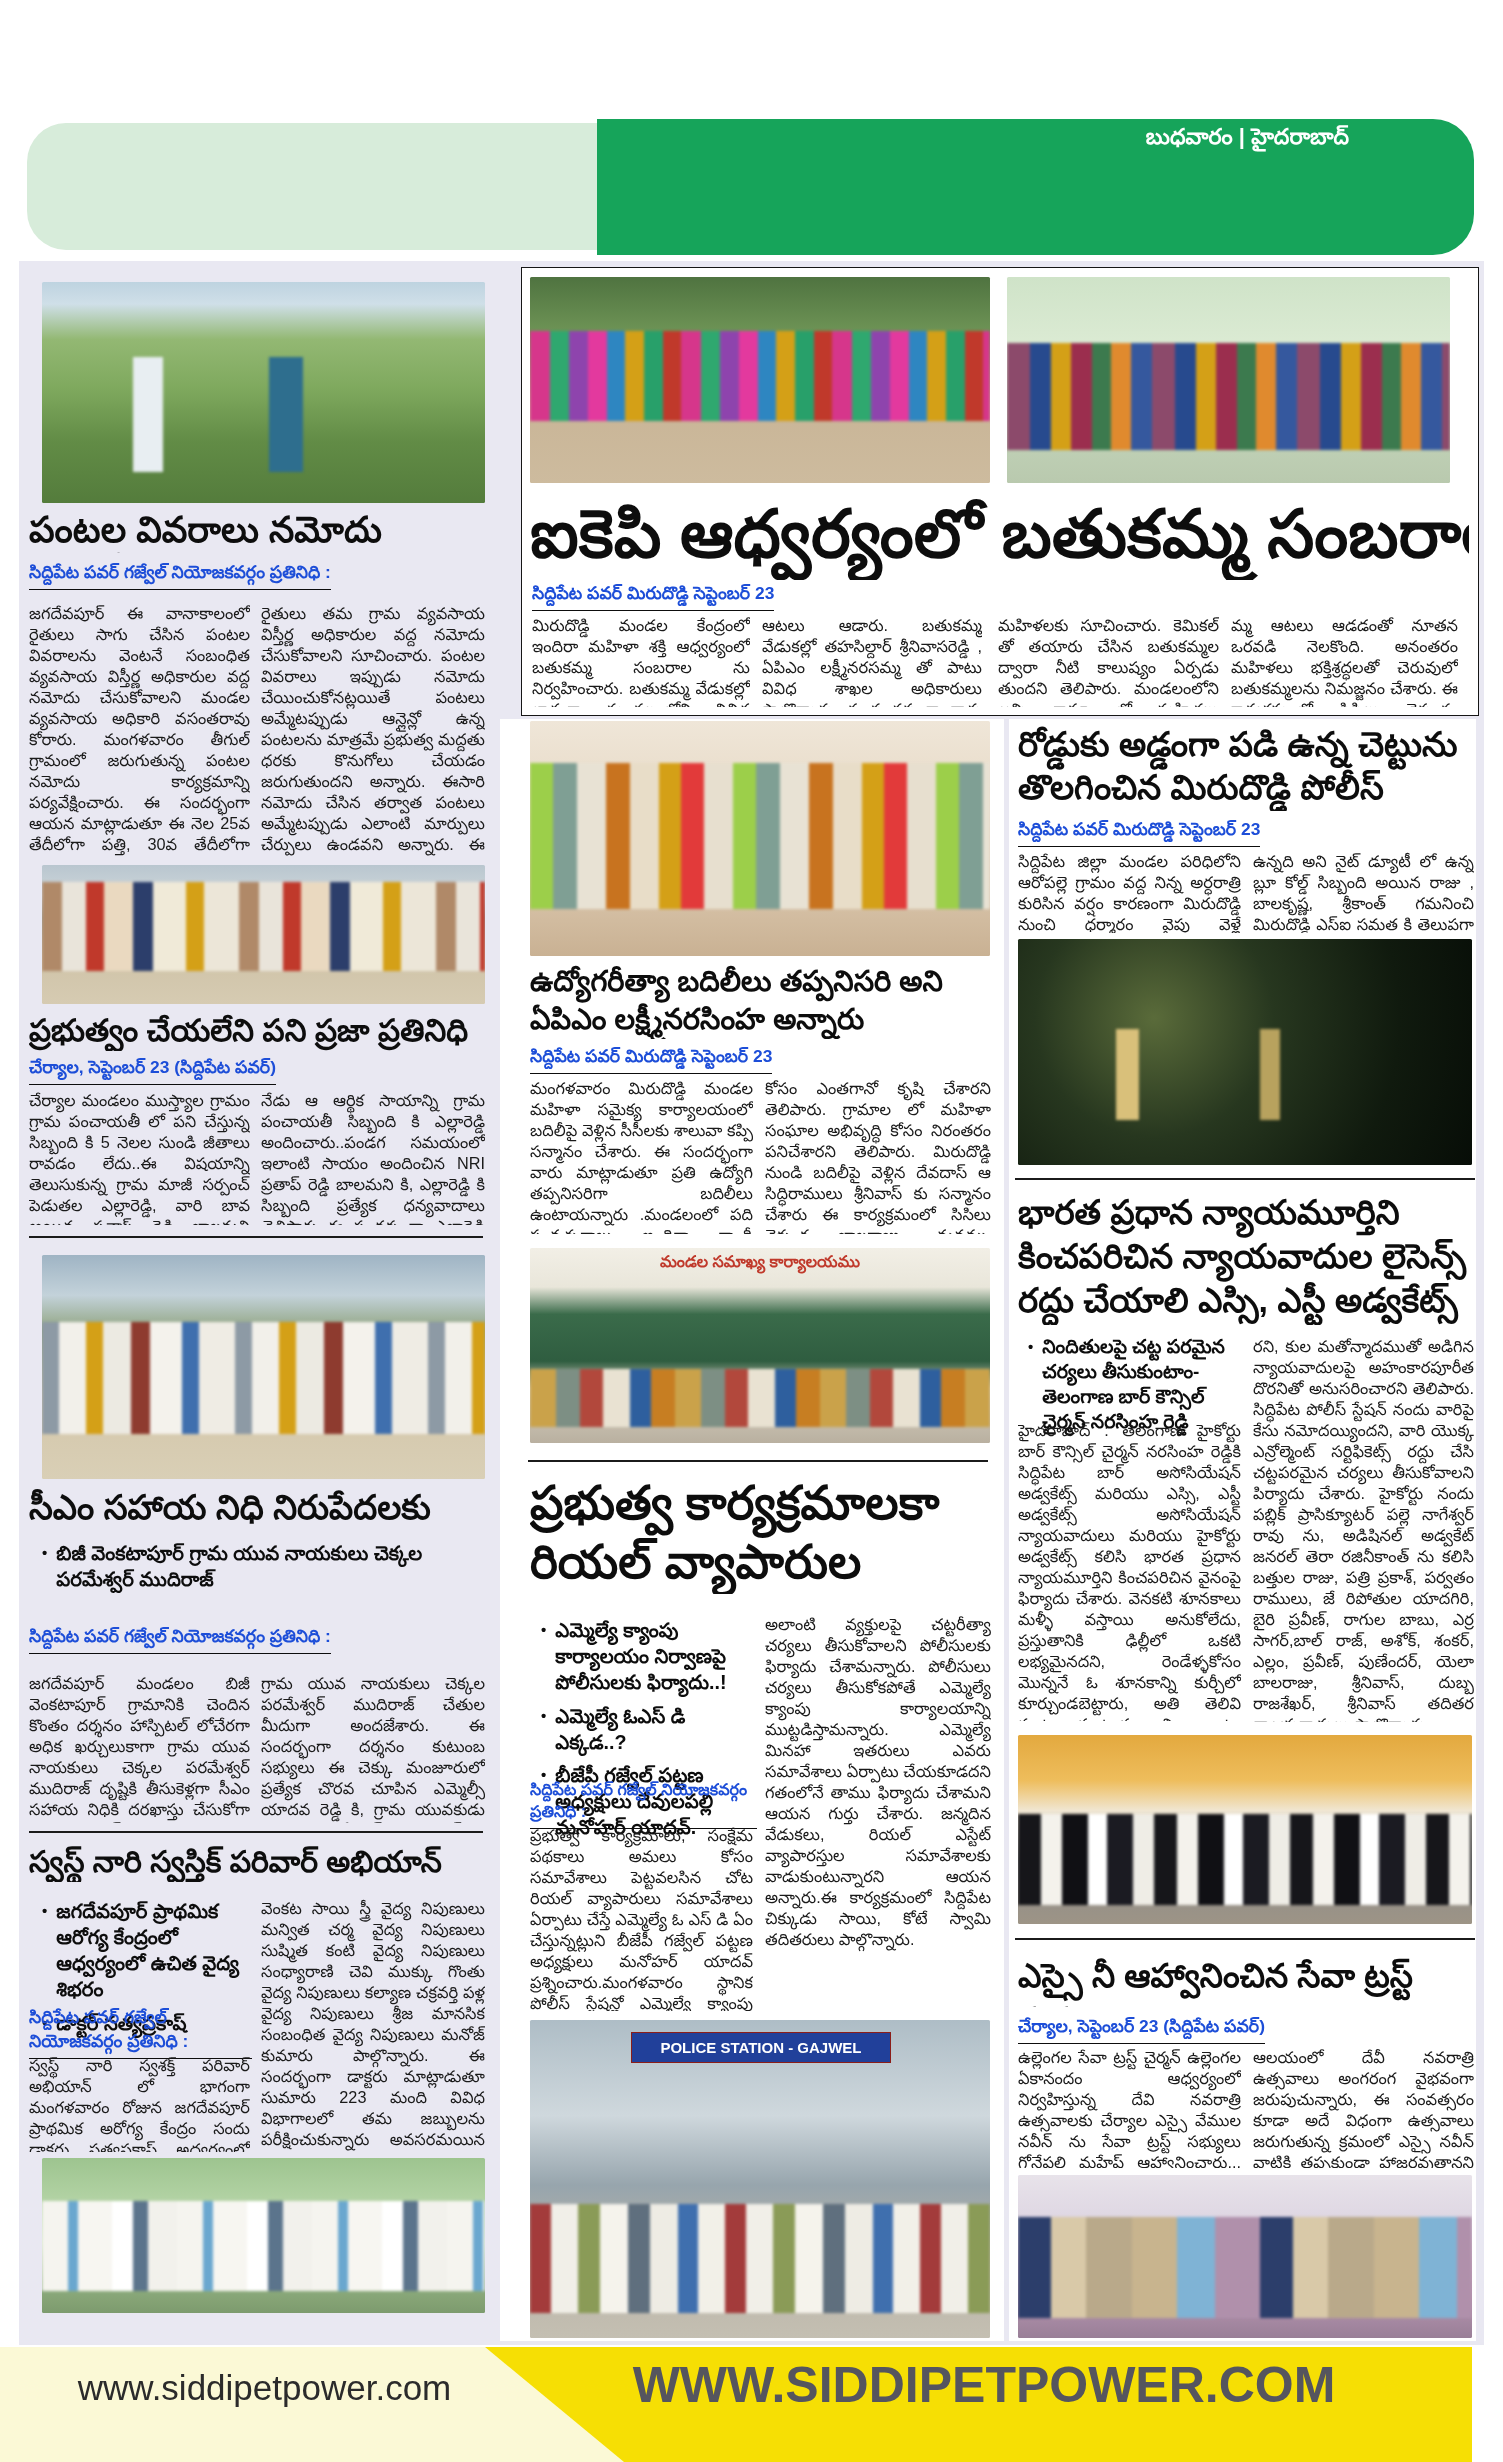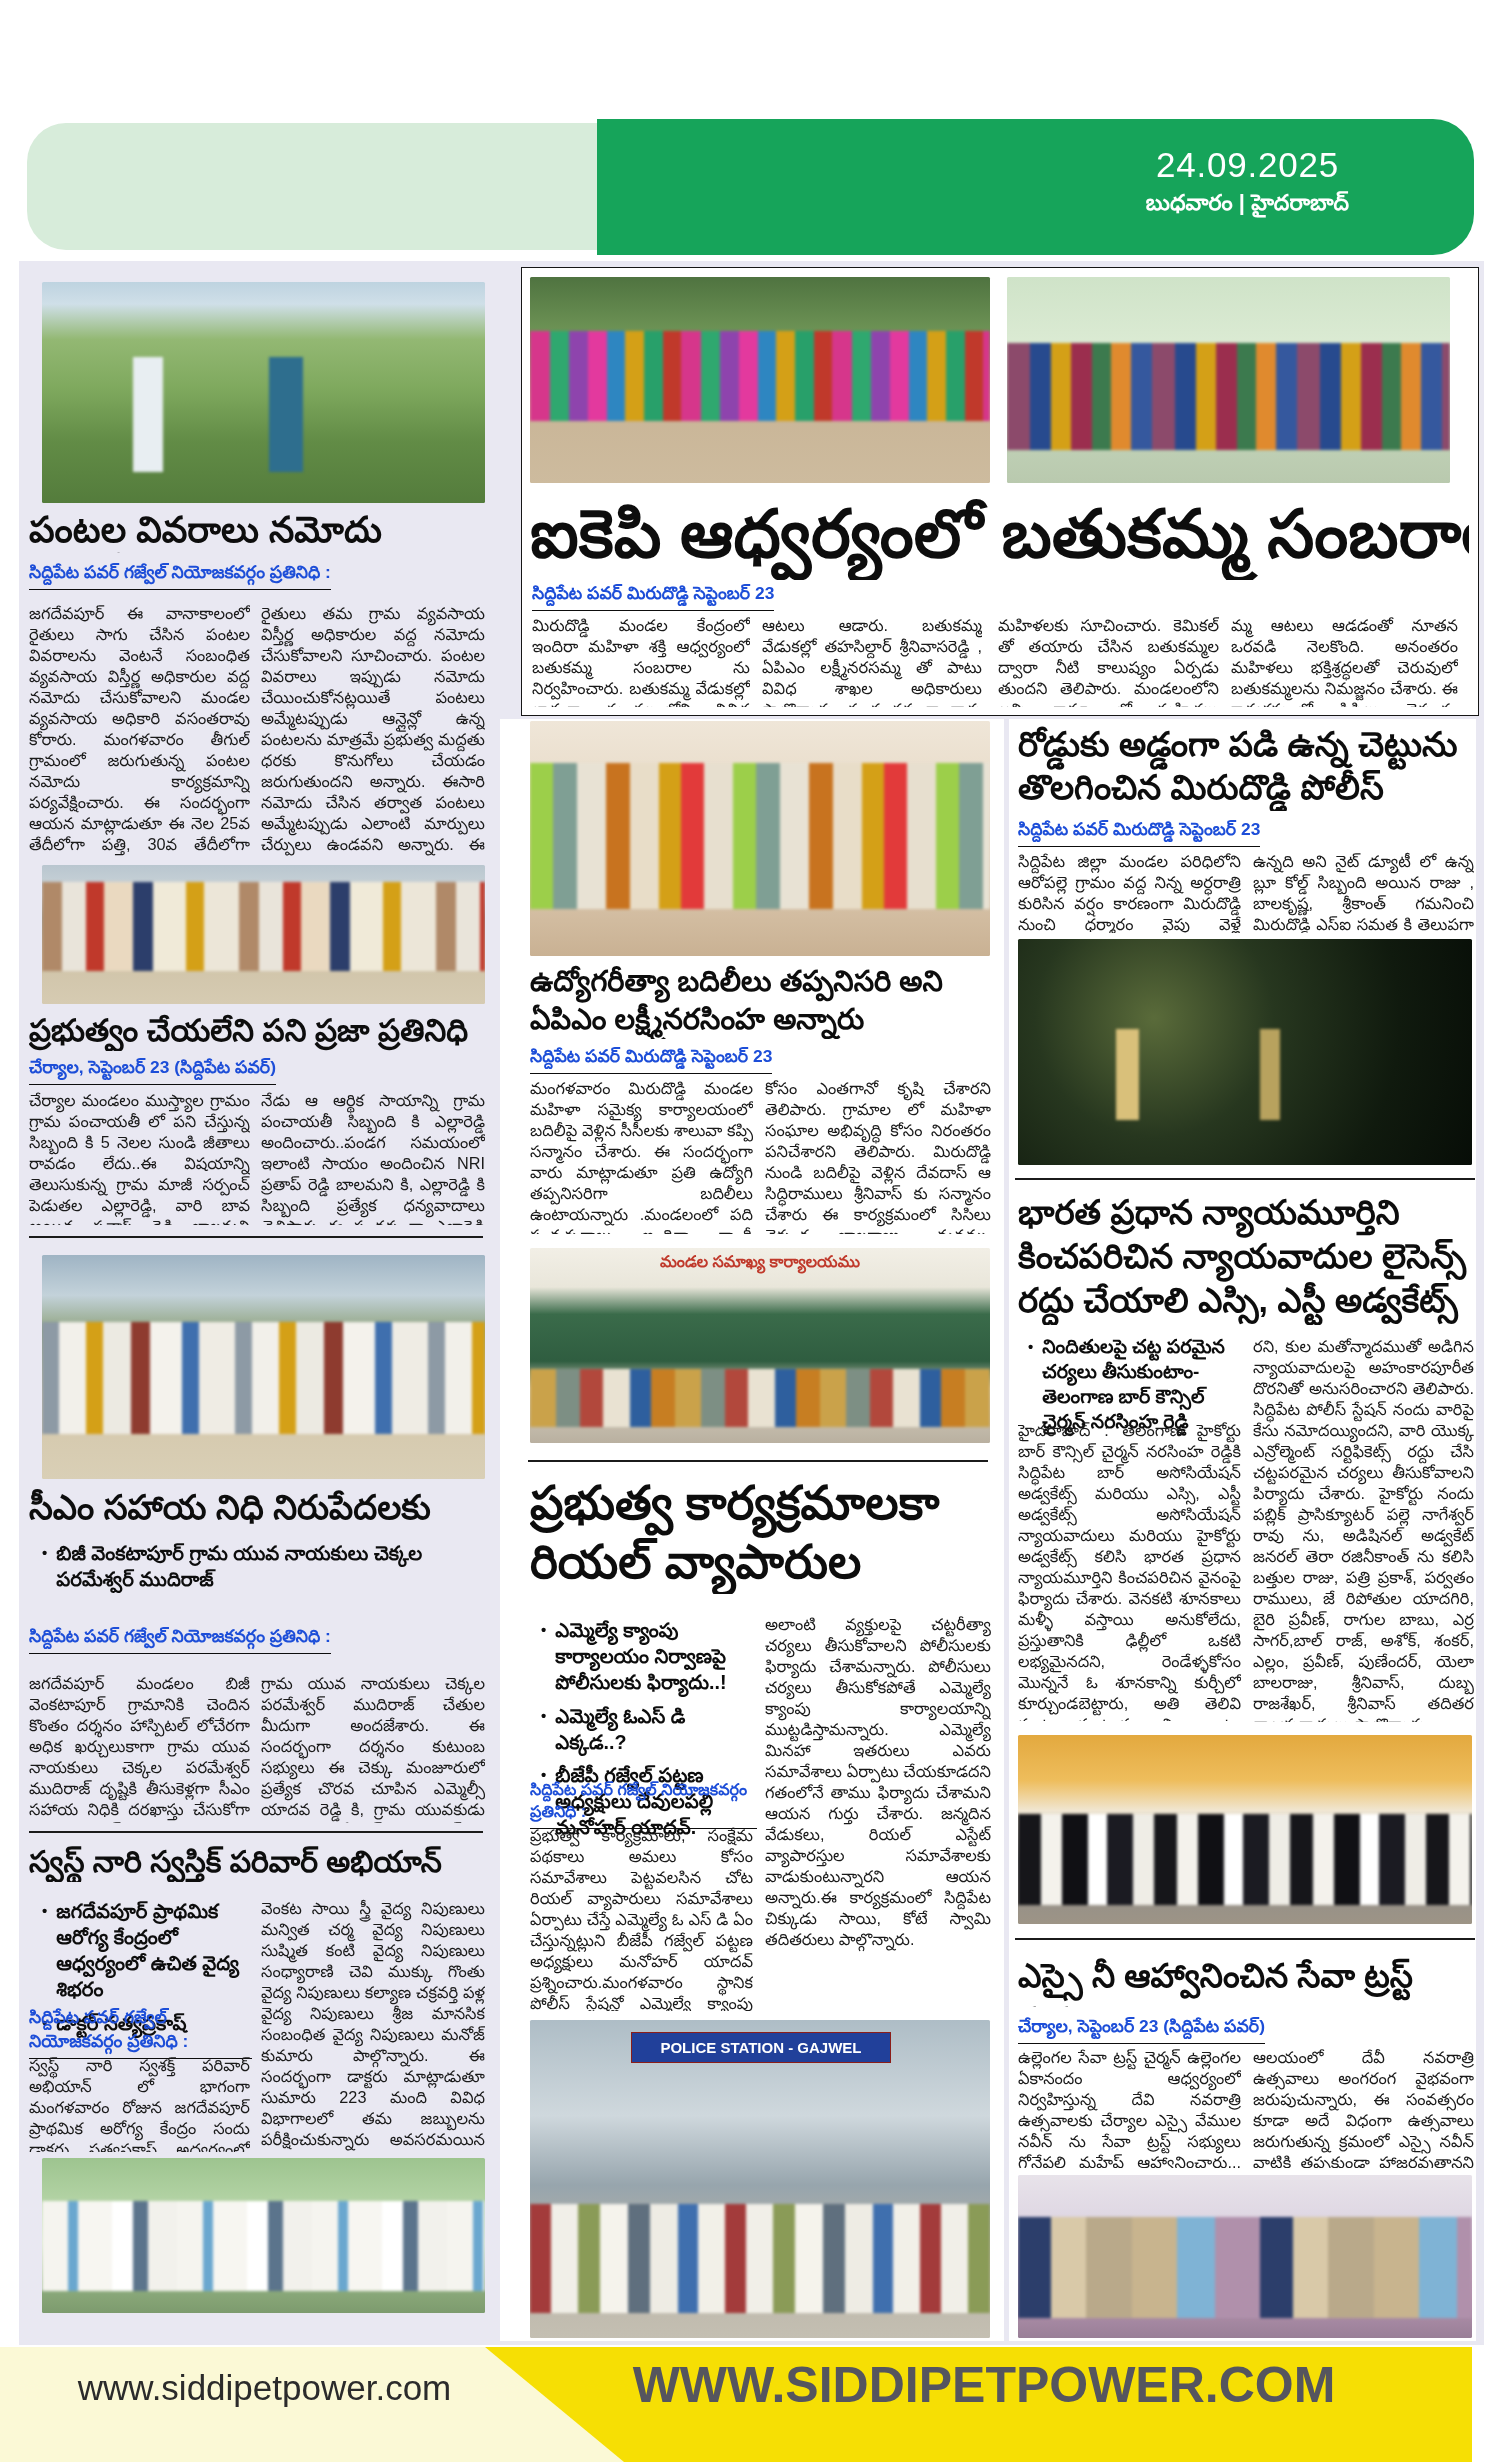--- a/index.html
+++ b/index.html
@@ -60,21 +60,20 @@
 </style>
 </head>
 <body>
 
 <div class="abs hdr-left">
   <div class="abs page-num">03</div>
   <div class="abs hdr-div"></div>
   <div class="abs masthead">సిద్దిపేట పవర్</div>
 </div>
 <div class="abs hdr-right">
-  <div class="hdr-date">24.09.2025</div>
   <div class="hdr-day">బుధవారం | హైదరాబాద్</div>
 </div>
 
 <div class="abs content-bg"></div>
 
 <div class="abs whitebox main-box"></div>
 <div class="abs whitebox mid-box"></div>
 <div class="abs whitebox right-box"></div>
 
 <div class="abs photo p-field" style="left:42px;top:282px;width:443px;height:221px;">

